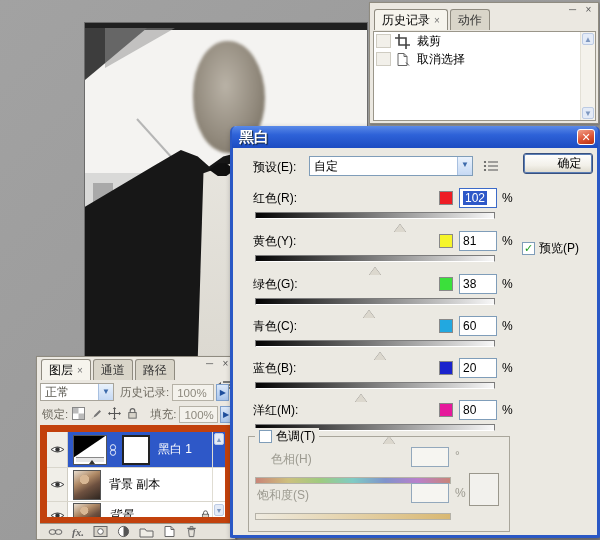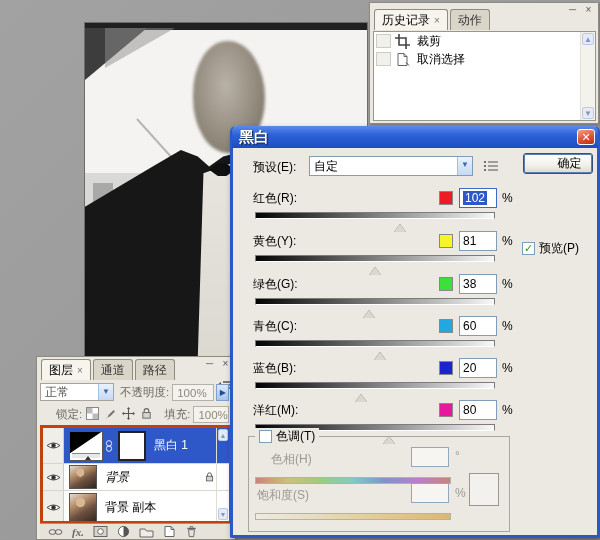--- a/index.html
+++ b/index.html
@@ -53,21 +53,21 @@
   .layers-panel .tab-row { top:5px; }
   .lp-row { position:absolute; left:3px; right:3px; height:20px; display:flex; align-items:center; }
   .lp-blend { top:25px; } .lp-lock { top:47px; }
   .dropdown { width:74px; height:18px; background:#fff; border:1px solid #A8A49A; display:flex; align-items:center; justify-content:space-between; padding-left:4px; color:#5a5850; }
   .dd-btn { width:15px; height:16px; background:linear-gradient(#EAF2FC,#C6D9F4); border-left:1px solid #A8C0E0; color:#3C6AAB; font-size:8px; text-align:center; line-height:16px; }
   .lp-lbl { color:#6e6a60; margin-left:6px; white-space:nowrap; font-size:11.5px; }
   .valbox { margin-left:3px; width:42px; height:17px; border:1px solid #B5B1A6; background:#F4F2EC; color:#8d897e; font-size:11.5px; line-height:16px; padding-left:4px; }
   .spin-btn { margin-left:2px; width:13px; height:17px; background:linear-gradient(#DCE9FA,#A9C5EC); border:1px solid #7FA0CC; color:#1E4E9C; font-size:8px; line-height:16px; text-align:center; }
   .lock-icons { display:flex; gap:4px; margin-left:4px; }
   .lock-icons span { width:14px; height:14px; }
-  .layer-list { position:absolute; left:3px; top:68px; right:3px; height:99px; background:#fff; border:3px solid #c2410c; overflow:hidden; }
+  .layer-list { position:absolute; left:3px; top:68px; right:3px; height:99px; background:#fff; border:7px solid #c2410c; overflow:hidden; }
   .layer-row { position:relative; display:flex; align-items:center; border-bottom:1px solid #d9d6cc; }
   .eye-cell { width:21px; align-self:stretch; border-right:1px solid #cfccc2; display:flex; align-items:center; justify-content:center; background:#F0EEE8; flex:0 0 21px; }
   .layer-row.selected { background:#2E58C8; color:#fff; }
   .thumb { border:1px solid #555; background:#fff; margin-left:5px; flex:none; }
   .adj-thumb { width:34px; height:30px; position:relative; overflow:hidden; }
   .adj-thumb .diag { position:absolute; inset:0; background:#000; clip-path:polygon(0 0,100% 0,0 78%); }
   .adj-thumb .mini-slider { position:absolute; left:2px; right:2px; bottom:2px; height:5px; background:#e8e8e8; border-top:1px solid #888; }
   .adj-thumb .mini-slider i { position:absolute; left:45%; top:-1px; width:0; height:0; border:3px solid transparent; border-bottom:4px solid #333; }
   .mask-thumb { width:28px; height:30px; border:2px solid #222; background:#fff; margin-left:4px; }
   .photo-thumb { width:28px; height:30px; background:
@@ -203,27 +203,27 @@
           <path d="M1 6l4-3v6z" fill="#555"></path>
           <path d="M7 3h8M7 6h8M7 9h8" stroke="#555" stroke-width="1.3"></path>
         </svg>
     </div>
 
     <div class="lp-row lp-blend">
       <div class="dropdown">
         <span>正常</span>
         <span class="dd-btn">▼</span>
       </div>
-      <span class="lp-lbl">不透明度:</span>
+      <span class="lp-lbl">历史记录:</span>
       <span class="valbox">100%</span>
       <span class="spin-btn">▶</span>
     </div>
 
     <div class="lp-row lp-lock">
-      <span class="lp-lbl" style="margin-left:16px">锁定:</span>
+      <span class="lp-lbl" style="margin-left:2px">锁定:</span>
       <div class="lock-icons">
         <span>
           <svg width="13" height="13" viewBox="0 0 13 13">
               <rect x=".5" y=".5" width="12" height="12" fill="#fff" stroke="#888"></rect>
               <rect x="1" y="1" width="5.5" height="5.5" fill="#bbb"></rect>
               <rect x="6.5" y="6.5" width="5.5" height="5.5" fill="#bbb"></rect>
             </svg>
         </span>
         <span>
           <svg width="13" height="13" viewBox="0 0 13 13">
@@ -264,45 +264,45 @@
           </span>
         <span class="layer-link">
           <svg width="8" height="12" viewBox="0 0 8 12">
               <ellipse cx="4" cy="3.4" rx="2.6" ry="2.8" fill="none" stroke="#E6ECFA"></ellipse>
               <ellipse cx="4" cy="8.6" rx="2.6" ry="2.8" fill="none" stroke="#E6ECFA"></ellipse>
             </svg>
         </span>
         <span class="mask-thumb"></span>
         <span class="layer-name">黑白 1</span>
       </div>
+      <div class="layer-row" style="height:34px">
+        <span class="eye-cell">
+          <svg width="15" height="11" viewBox="0 0 16 12">
+              <path d="M1 6Q8 .5 15 6 8 11.5 1 6Z" fill="#fff" stroke="#333"></path>
+              <circle cx="8" cy="6" r="2.4" fill="#333"></circle>
+            </svg>
+        </span>
+        <span class="thumb photo-thumb"></span>
+        <span class="layer-name">背景 副本</span>
+      </div>
       <div class="layer-row" style="height:27px">
         <span class="eye-cell">
           <svg width="15" height="11" viewBox="0 0 16 12">
               <path d="M1 6Q8 .5 15 6 8 11.5 1 6Z" fill="#fff" stroke="#333"></path>
               <circle cx="8" cy="6" r="2.4" fill="#333"></circle>
             </svg>
         </span>
         <span class="thumb photo-thumb" style="height:24px"></span>
         <span class="layer-name" style="font-style:italic">背景</span>
         <span class="lock-right">
           <svg width="11" height="12" viewBox="0 0 14 14">
               <rect x="3" y="6" width="8" height="6" fill="#D8D4CA" stroke="#555"></rect>
               <path d="M4.5 6V4.2a2.5 2.5 0 0 1 5 0V6" fill="none" stroke="#555" stroke-width="1.2"></path>
             </svg>
         </span>
-      </div>
-      <div class="layer-row" style="height:34px">
-        <span class="eye-cell">
-          <svg width="15" height="11" viewBox="0 0 16 12">
-              <path d="M1 6Q8 .5 15 6 8 11.5 1 6Z" fill="#fff" stroke="#333"></path>
-              <circle cx="8" cy="6" r="2.4" fill="#333"></circle>
-            </svg>
-        </span>
-        <span class="thumb photo-thumb"></span>
-        <span class="layer-name">背景 副本</span>
       </div>
       <div class="lp-scroll">
         <span class="scroll-arrow up" style="width:10px;font-size:7px">▲</span>
         <span class="scroll-arrow down" style="width:10px;font-size:7px">▼</span>
       </div>
     </div>
 
     <div class="lp-bottom">
       <span>
         <svg width="15" height="10" viewBox="0 0 15 10">

